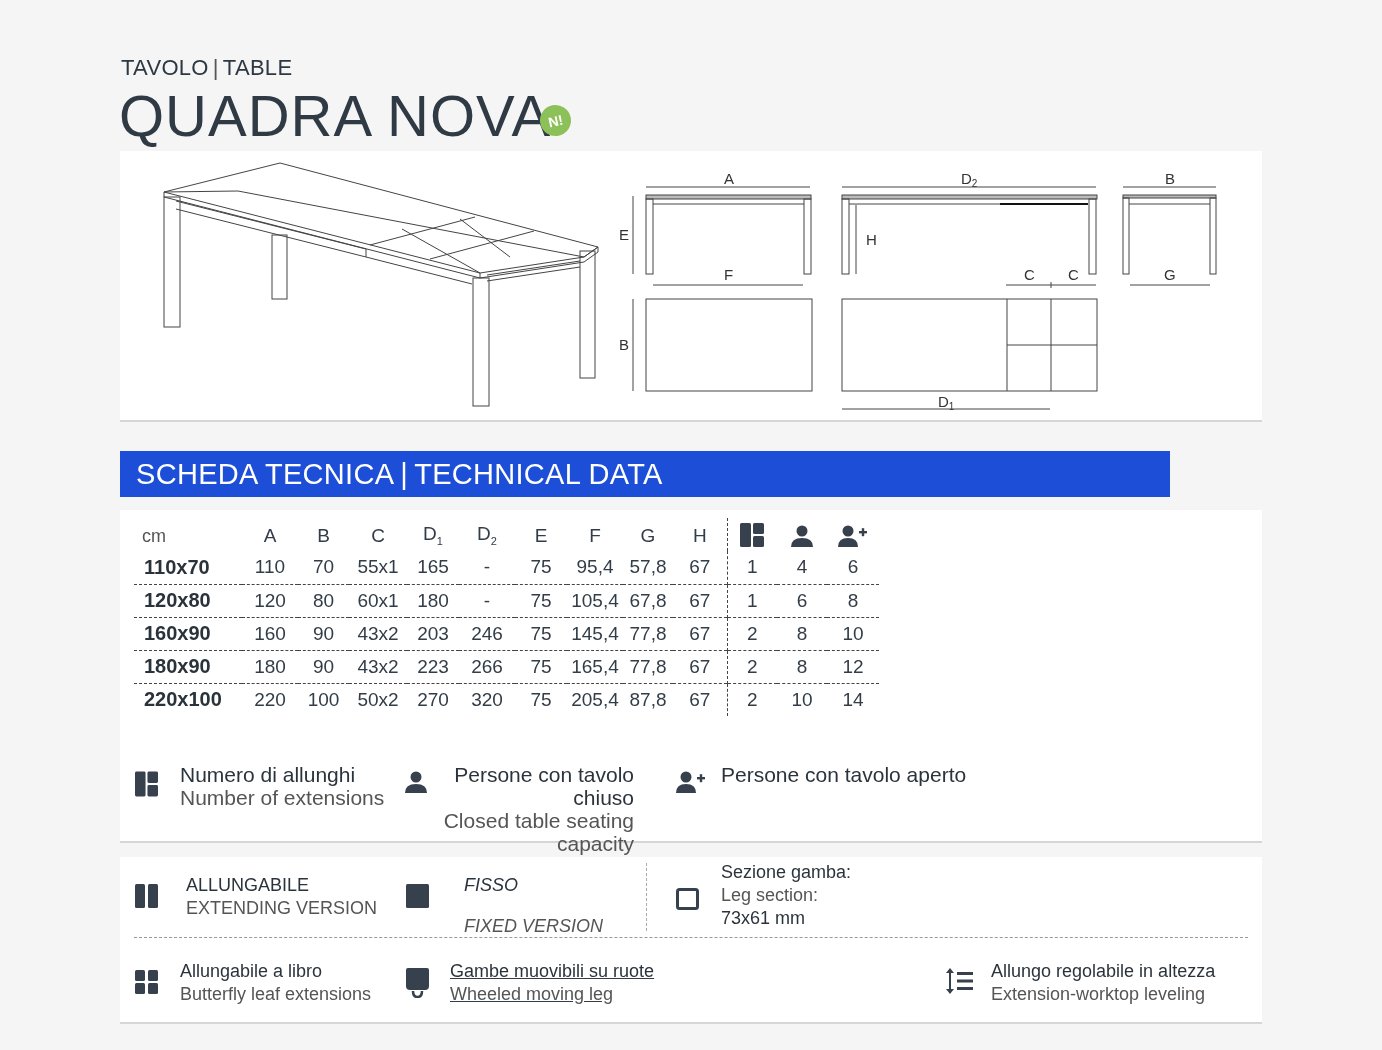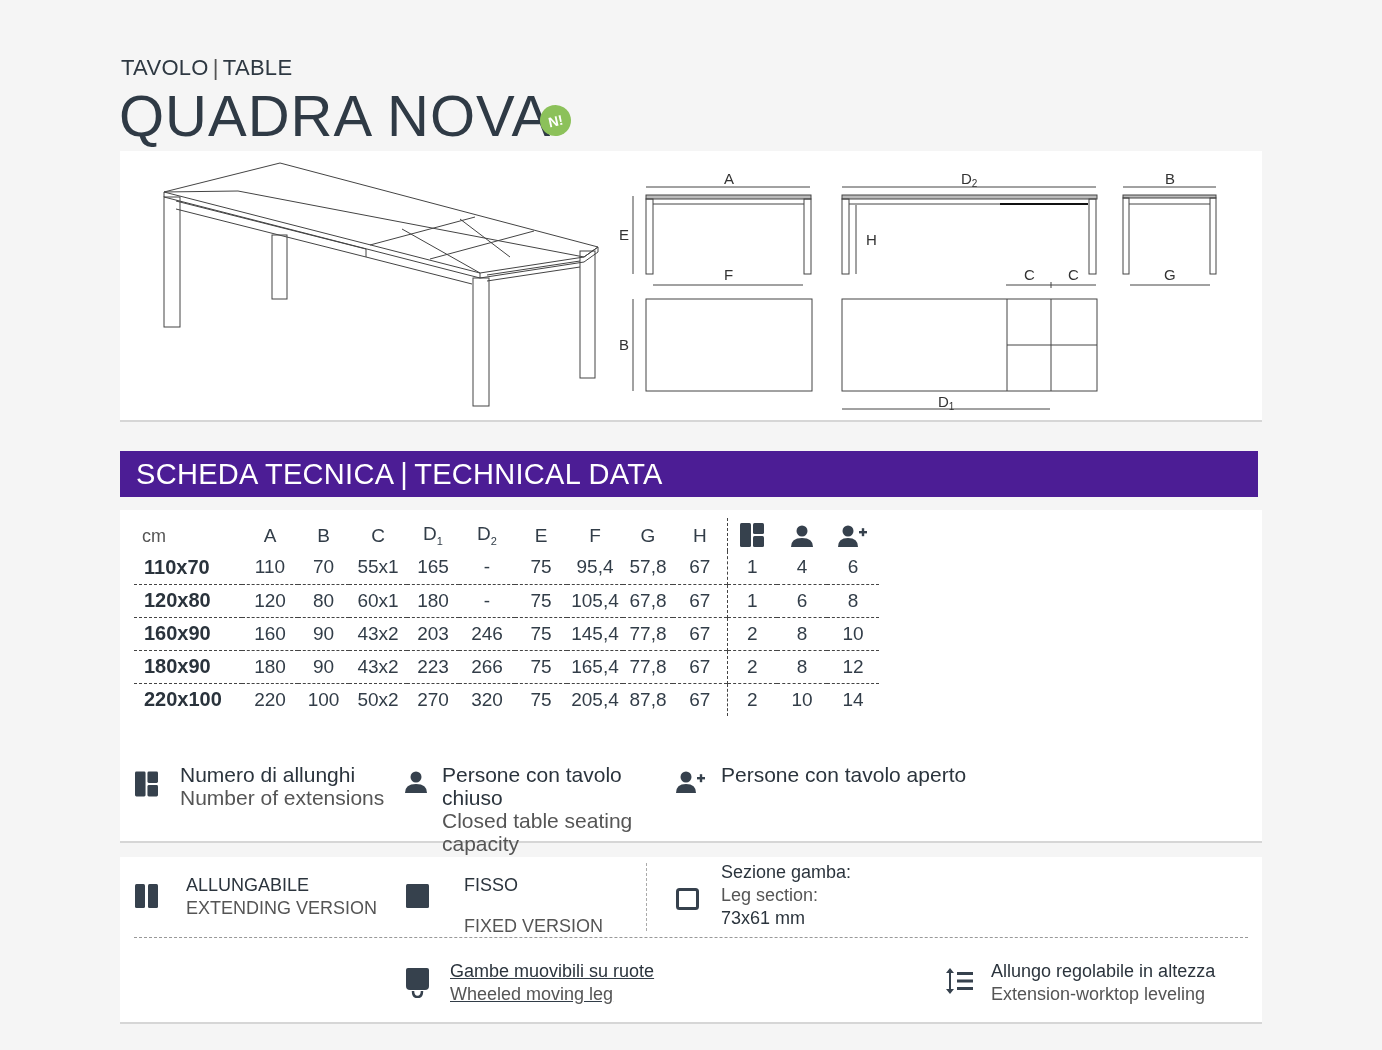--- a/index.html
+++ b/index.html
@@ -10,21 +10,21 @@
   .subtitle .sep { color: #555; margin: 0 4px; font-weight: 300; }
   .subtitle .en { font-weight: 300; color: #2e3842; }
   .title { position: absolute; left: 119px; top: 83px; font-size: 58px; color: #2f3a45; letter-spacing: 1px; font-weight: 400; line-height: 66px; }
   .new-badge { position: absolute; left: 540px; top: 105px; width: 31px; height: 31px; border-radius: 50%; background: #8cc15a; color: #fff; font-size: 14px; font-weight: bold; display: flex; align-items: center; justify-content: center; transform: rotate(-12deg); }
 
   .panel { position: absolute; background: #fff; border-bottom: 2px solid #d6d6d6; }
   .panel-drawings { left: 120px; top: 151px; width: 1142px; height: 271px; }
   .panel-table { left: 120px; top: 510px; width: 1142px; height: 333px; }
   .panel-features { left: 120px; top: 857px; width: 1142px; height: 167px; }
 
-  .section-bar { position: absolute; left: 120px; top: 451px; width: 1138px; height: 46px; background: #4c1d95; color: #fff; font-size: 29px; padding-left: 16px; line-height: 46px; letter-spacing: 0.3px; }
+  .section-bar { position: absolute; left: 120px; top: 451px; width: 1050px; height: 46px; background: #1d4ed8; color: #fff; font-size: 29px; padding-left: 16px; line-height: 46px; letter-spacing: 0.3px; }
   .section-bar .sep { font-weight: 300; margin: 0 6px; }
   .section-bar .en { font-weight: 300; }
 
   svg.drawing { position: absolute; left: 0; top: 0; }
   .dim-label { font-family: "Liberation Sans", sans-serif; font-size: 15px; fill: #333; }
   .dim-sub { font-size: 10px; }
 
   
   table.spec { position: absolute; left: 14px; top: 8px; border-collapse: collapse; font-size: 19px; color: #323d48; }
   table.spec th { font-weight: 400; height: 33px; text-align: center; padding: 0; vertical-align: bottom; padding-bottom: 4px; }
@@ -291,21 +291,21 @@
     <div style="padding-left:45px;">
       <div class="it">Numero di allunghi</div>
       <div class="en">Number of extensions</div>
     </div>
   </div>
   <div class="legend" style="left:284px; width:270px;">
     <svg class="lic" width="24" height="22" viewBox="0 0 24 22">
         <circle cx="12" cy="6" r="5.5" fill="#36414d"></circle>
         <path d="M1 22 Q1 13 12 13 Q23 13 23 22 Z" fill="#36414d"></path>
       </svg>
-    <div style="padding-left:38px; width:230px;">
+    <div style="padding-left:38px; width:230px;text-align:right;">
       <div class="it">Persone con tavolo chiuso</div>
       <div class="en"> Closed table seating capacity</div>
     </div>
   </div>
   <div class="legend" style="left:556px; width:320px;">
     <svg class="lic" width="30" height="22" viewBox="0 0 30 22">
         <circle cx="10" cy="6" r="5.5" fill="#36414d"></circle>
         <path d="M0 22 Q0 13 10 13 Q20 13 20 22 Z" fill="#36414d"></path>
         <rect x="21" y="6" width="8" height="2.4" fill="#36414d"></rect>
         <rect x="23.8" y="3.2" width="2.4" height="8" fill="#36414d"></rect>
@@ -324,38 +324,50 @@
       </svg>
     <div style="padding-left:51px;">
       <div class="it">ALLUNGABILE</div>
       <div class="en">EXTENDING VERSION</div>
     </div>
   </div>
   <div class="feat" style="left:286px; top:17px;">
     <svg class="fic" style="top:10px" width="23" height="24" viewBox="0 0 23 24">
         <rect x="0" y="0" width="23" height="24" rx="1.5" fill="#36414d"></rect>
       </svg>
-    <div style="padding-left:58px;">
+    <div style="padding-left:58px;font-style:italic;">
       <div class="it">FISSO</div>
       <div class="en" style="margin-top:18px;text-align:center;">FIXED VERSION</div>
     </div>
   </div>
   <div class="dash-v"></div>
   <div class="feat" style="left:556px; top:4px;">
     <svg class="fic" style="top:27px" width="23" height="22" viewBox="0 0 23 22">
         <rect x="1.5" y="1.5" width="20" height="19" rx="2" fill="none" stroke="#36414d" stroke-width="3"></rect>
       </svg>
     <div style="padding-left:45px;">
       <div class="it">Sezione gamba:</div>
       <div class="en">Leg section:</div>
       <div class="it">73x61 mm</div>
     </div>
   </div>
   <div class="dash-h"></div>
 
+  <div class="feat" style="left:15px; top:103px;">
+    <svg class="fic" style="top:10px" width="23" height="24" viewBox="0 0 23 24">
+        <rect x="0" y="0" width="10" height="11" rx="1.5" fill="#36414d"></rect>
+        <rect x="13" y="0" width="10" height="11" rx="1.5" fill="#36414d"></rect>
+        <rect x="0" y="13" width="10" height="11" rx="1.5" fill="#36414d"></rect>
+        <rect x="13" y="13" width="10" height="11" rx="1.5" fill="#36414d"></rect>
+      </svg>
+    <div style="padding-left:45px;">
+      <div class="it">Allungabile a libro</div>
+      <div class="en">Butterfly leaf extensions</div>
+    </div>
+  </div>
   <div class="feat" style="left:286px; top:103px;text-decoration:underline;">
     <svg class="fic" style="top:8px" width="23" height="30" viewBox="0 0 23 30">
         <path d="M0 2 Q0 0 2 0 L21 0 Q23 0 23 2 L23 18 Q23 22 19 22 L4 22 Q0 22 0 18 Z" fill="#36414d"></path>
         <path d="M7 23 Q7 29 11.5 29 Q16 29 16 23" fill="none" stroke="#36414d" stroke-width="2.5"></path>
       </svg>
     <div style="padding-left:44px;">
       <div class="it">Gambe muovibili su ruote</div>
       <div class="en"> Wheeled moving leg</div>
     </div>
   </div>

